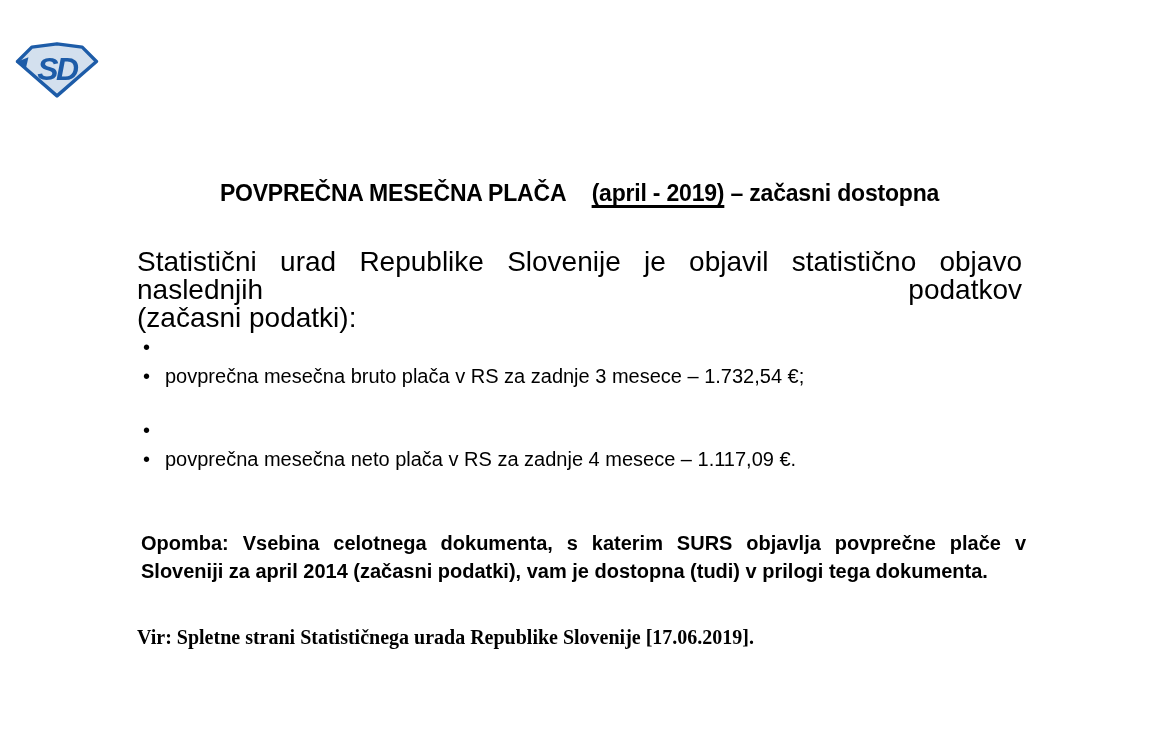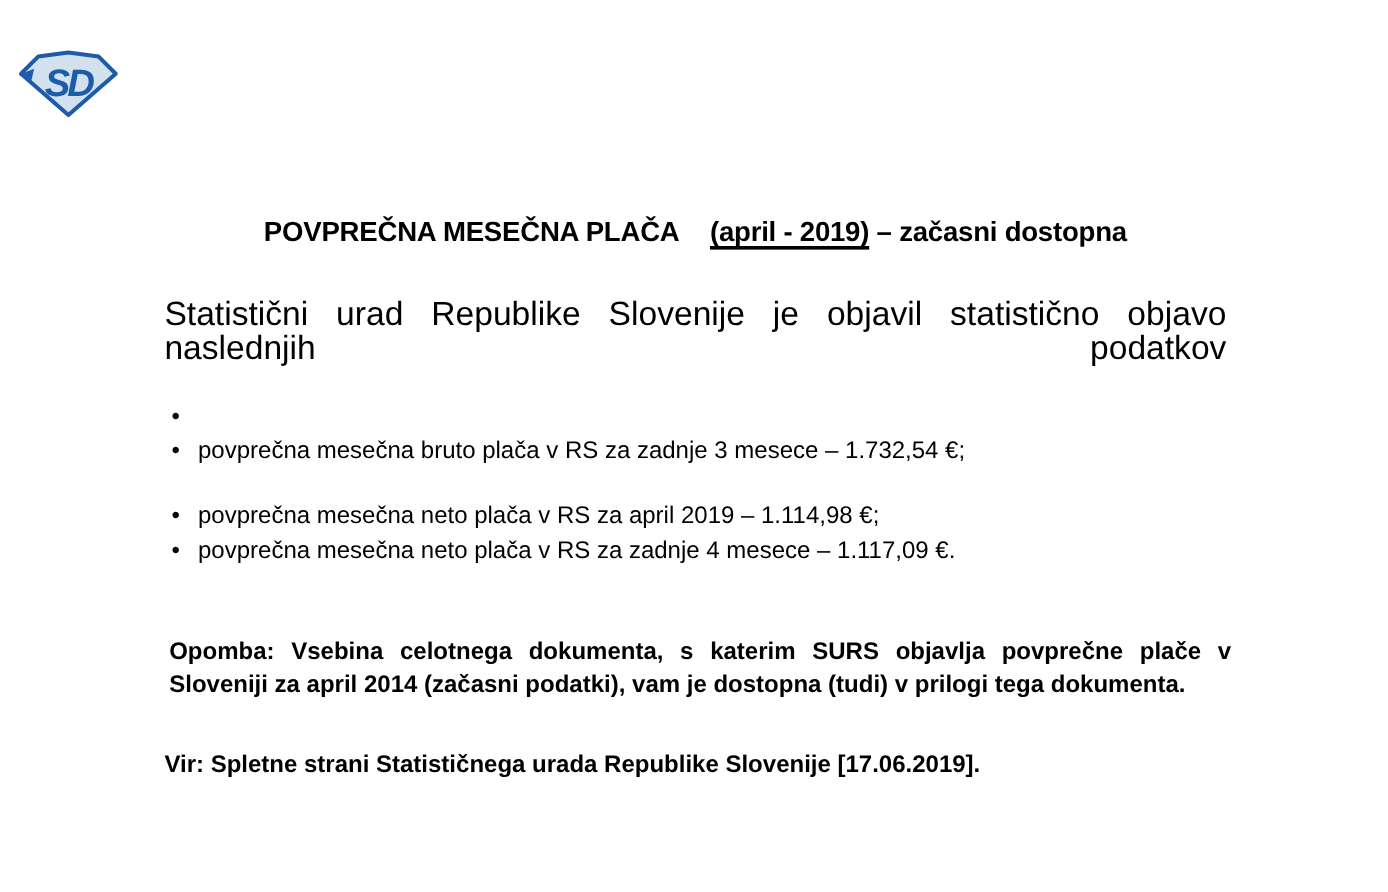--- a/index.html
+++ b/index.html
@@ -79,20 +79,21 @@
     font-weight: bold;
     line-height: 28px;
     margin: 4px;
   }
   .source {
     top: 623px;
     font-size: 20px;
     font-weight: bold;
     line-height: 28px;
     margin: 0;
+    font-family: Liberation Serif, serif;
   }
 </style>
 </head>
 <body>
 
 <div class="page">
 
   <div class="logo">
     <svg viewBox="0 0 100 68" xmlns="http://www.w3.org/2000/svg">
       <polygon class="shield" points="3,25 20,8 50,4 80,8 97,25 50,66" fill="#d3e0ee"></polygon>
@@ -100,36 +101,36 @@
       <text class="shield-letters" x="50" y="47" text-anchor="middle" fill="#1d5ca8">SD</text>
     </svg>
   </div>
 
   <h1 class="block title">
     <span>POVPREČNA MESEČNA PLAČA </span><span class="u">(april - 2019)</span><span> – začasni dostopna</span>
   </h1>
 
   <p class="block intro">
     <span class="jline">Statistični urad Republike Slovenije je objavil statistično objavo naslednjih podatkov</span>
+    <span class="nline">(začasni podatki):</span>
   </p>
 
   <ul class="block bullets bullets-bruto">
     <li>
       <span class="bullet-dot">•</span>
     </li>
     <li>
       <span class="bullet-dot">•</span>
       <span>povprečna mesečna bruto plača v RS za zadnje 3 mesece – 1.732,54 €;</span>
     </li>
   </ul>
 
   <ul class="block bullets bullets-neto">
     <li>
       <span class="bullet-dot">•</span>
-      <span>povprečna mesečna neto plača v RS za april 2019 – 1.114,98 €;</span>
     </li>
     <li>
       <span class="bullet-dot">•</span>
       <span>povprečna mesečna neto plača v RS za zadnje 4 mesece – 1.117,09 €.</span>
     </li>
   </ul>
 
   <p class="block note">
     <span class="jline">Opomba: Vsebina celotnega dokumenta, s katerim SURS objavlja povprečne plače v</span>
     <span class="nline">Sloveniji za april 2014 (začasni podatki), vam je dostopna (tudi) v prilogi tega dokumenta.</span>

